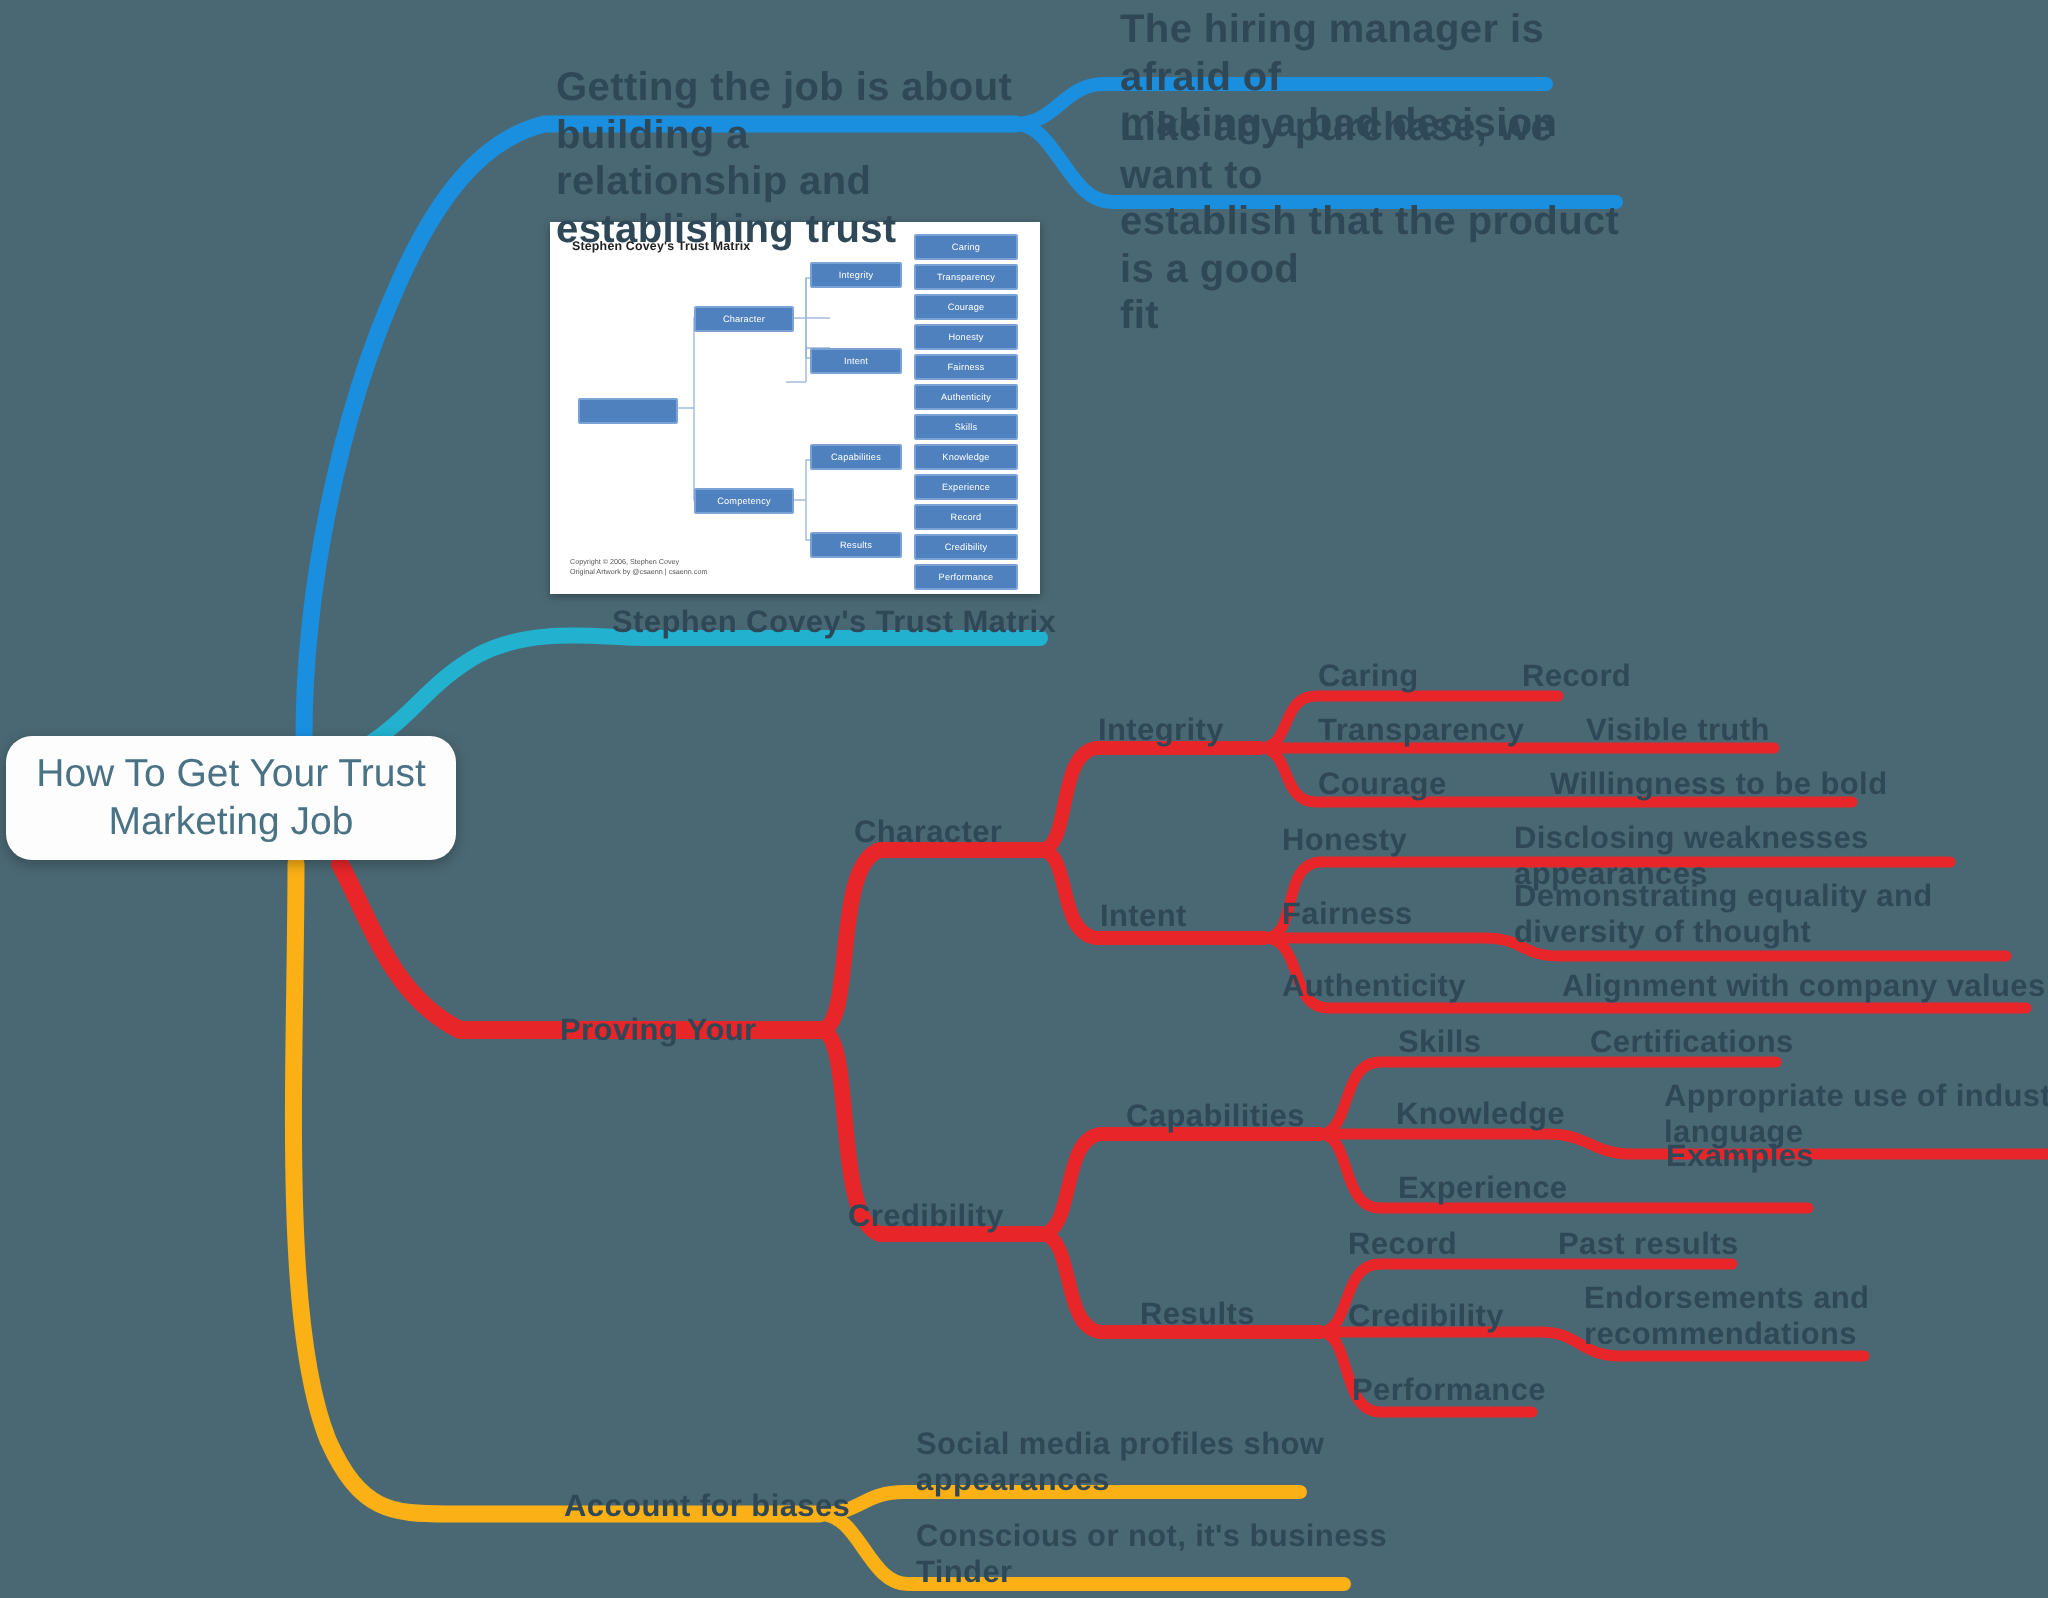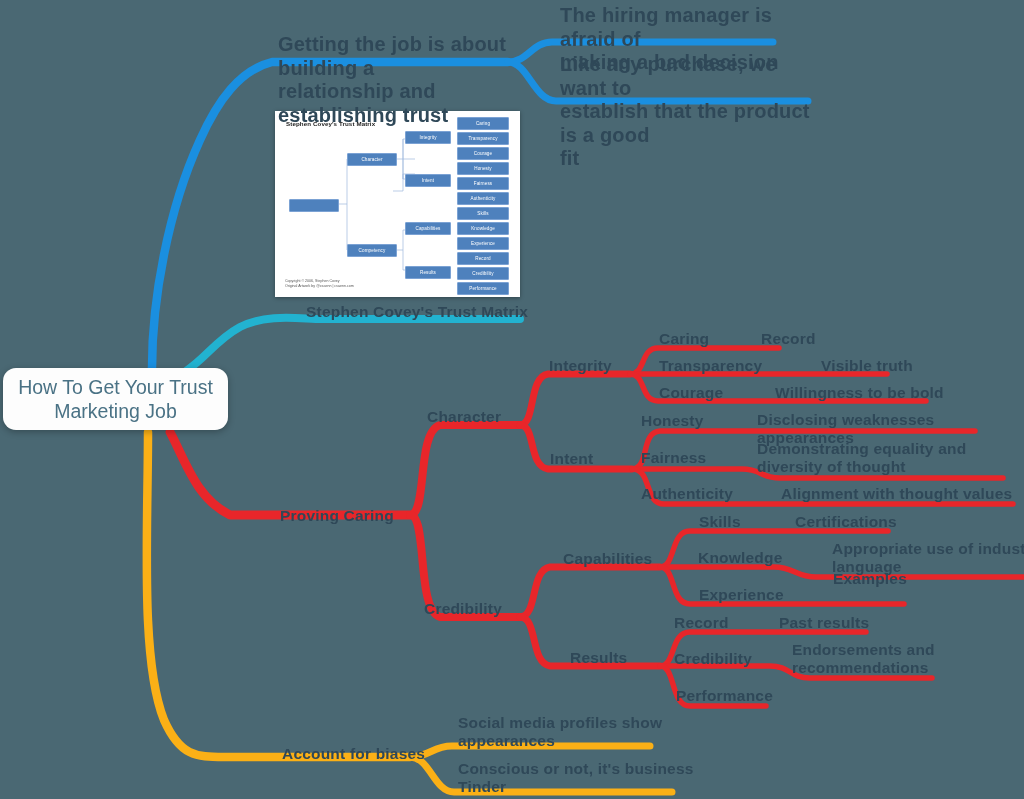--- a/index.html
+++ b/index.html
@@ -161,43 +161,43 @@
 <div class="node-label blue-t" style="left:278px;top:33px;width:250px;">Getting the job is about building a
 relationship and establishing trust</div>
 <div class="node-label blue-t" style="left:560px;top:4px;width:270px;">The hiring manager is afraid of
 making a bad decision</div>
 <div class="node-label blue-t" style="left:560px;top:53px;width:268px;">Like any purchase, we want to
 establish that the product is a good
 fit</div>
 
 <div class="node-label lvl1" style="left:306px;top:303px;width:260px;">Stephen Covey's Trust Matrix</div>
 
-<div class="node-label lvl1" style="left:280px;top:507px;">Proving Caring</div>
+<div class="node-label lvl1" style="left:280px;top:507px;">Proving Your</div>
 
 <div class="node-label lvl2" style="left:427px;top:408px;">Character</div>
 <div class="node-label lvl2" style="left:424px;top:600px;">Credibility</div>
 
 <div class="node-label lvl3" style="left:549px;top:357px;">Integrity</div>
 <div class="node-label lvl3" style="left:550px;top:450px;">Intent</div>
 
 <div class="node-label lvl4" style="left:659px;top:330px;">Caring</div>
 <div class="node-label lvl4" style="left:659px;top:357px;">Transparency</div>
 <div class="node-label lvl4" style="left:659px;top:384px;">Courage</div>
 
 <div class="node-label lvl4" style="left:641px;top:412px;">Honesty</div>
 <div class="node-label lvl4" style="left:641px;top:449px;">Fairness</div>
 <div class="node-label lvl4" style="left:641px;top:485px;">Authenticity</div>
 
 <div class="node-label lvl4" style="left:761px;top:330px;">Record</div>
-<div class="node-label lvl4" style="left:821px;top:357px;">Visible truth</div>
+<div class="node-label lvl4" style="left:793px;top:357px;">Visible truth</div>
 <div class="node-label lvl4" style="left:775px;top:384px;">Willingness to be bold</div>
 <div class="node-label lvl4" style="left:757px;top:411px;">Disclosing weaknesses appearances</div>
 <div class="node-label lvl4" style="left:757px;top:440px;width:260px;">Demonstrating equality and
 diversity of thought</div>
-<div class="node-label lvl4" style="left:781px;top:485px;">Alignment with thought values</div>
+<div class="node-label lvl4" style="left:781px;top:485px;">Alignment with company values</div>
 
 <div class="node-label lvl3" style="left:563px;top:550px;">Capabilities</div>
 <div class="node-label lvl3" style="left:570px;top:649px;">Results</div>
 
 <div class="node-label lvl4" style="left:699px;top:513px;">Skills</div>
 <div class="node-label lvl4" style="left:698px;top:549px;">Knowledge</div>
 <div class="node-label lvl4" style="left:699px;top:586px;">Experience</div>
 
 <div class="node-label lvl4" style="left:674px;top:614px;">Record</div>
 <div class="node-label lvl4" style="left:674px;top:650px;">Credibility</div>

